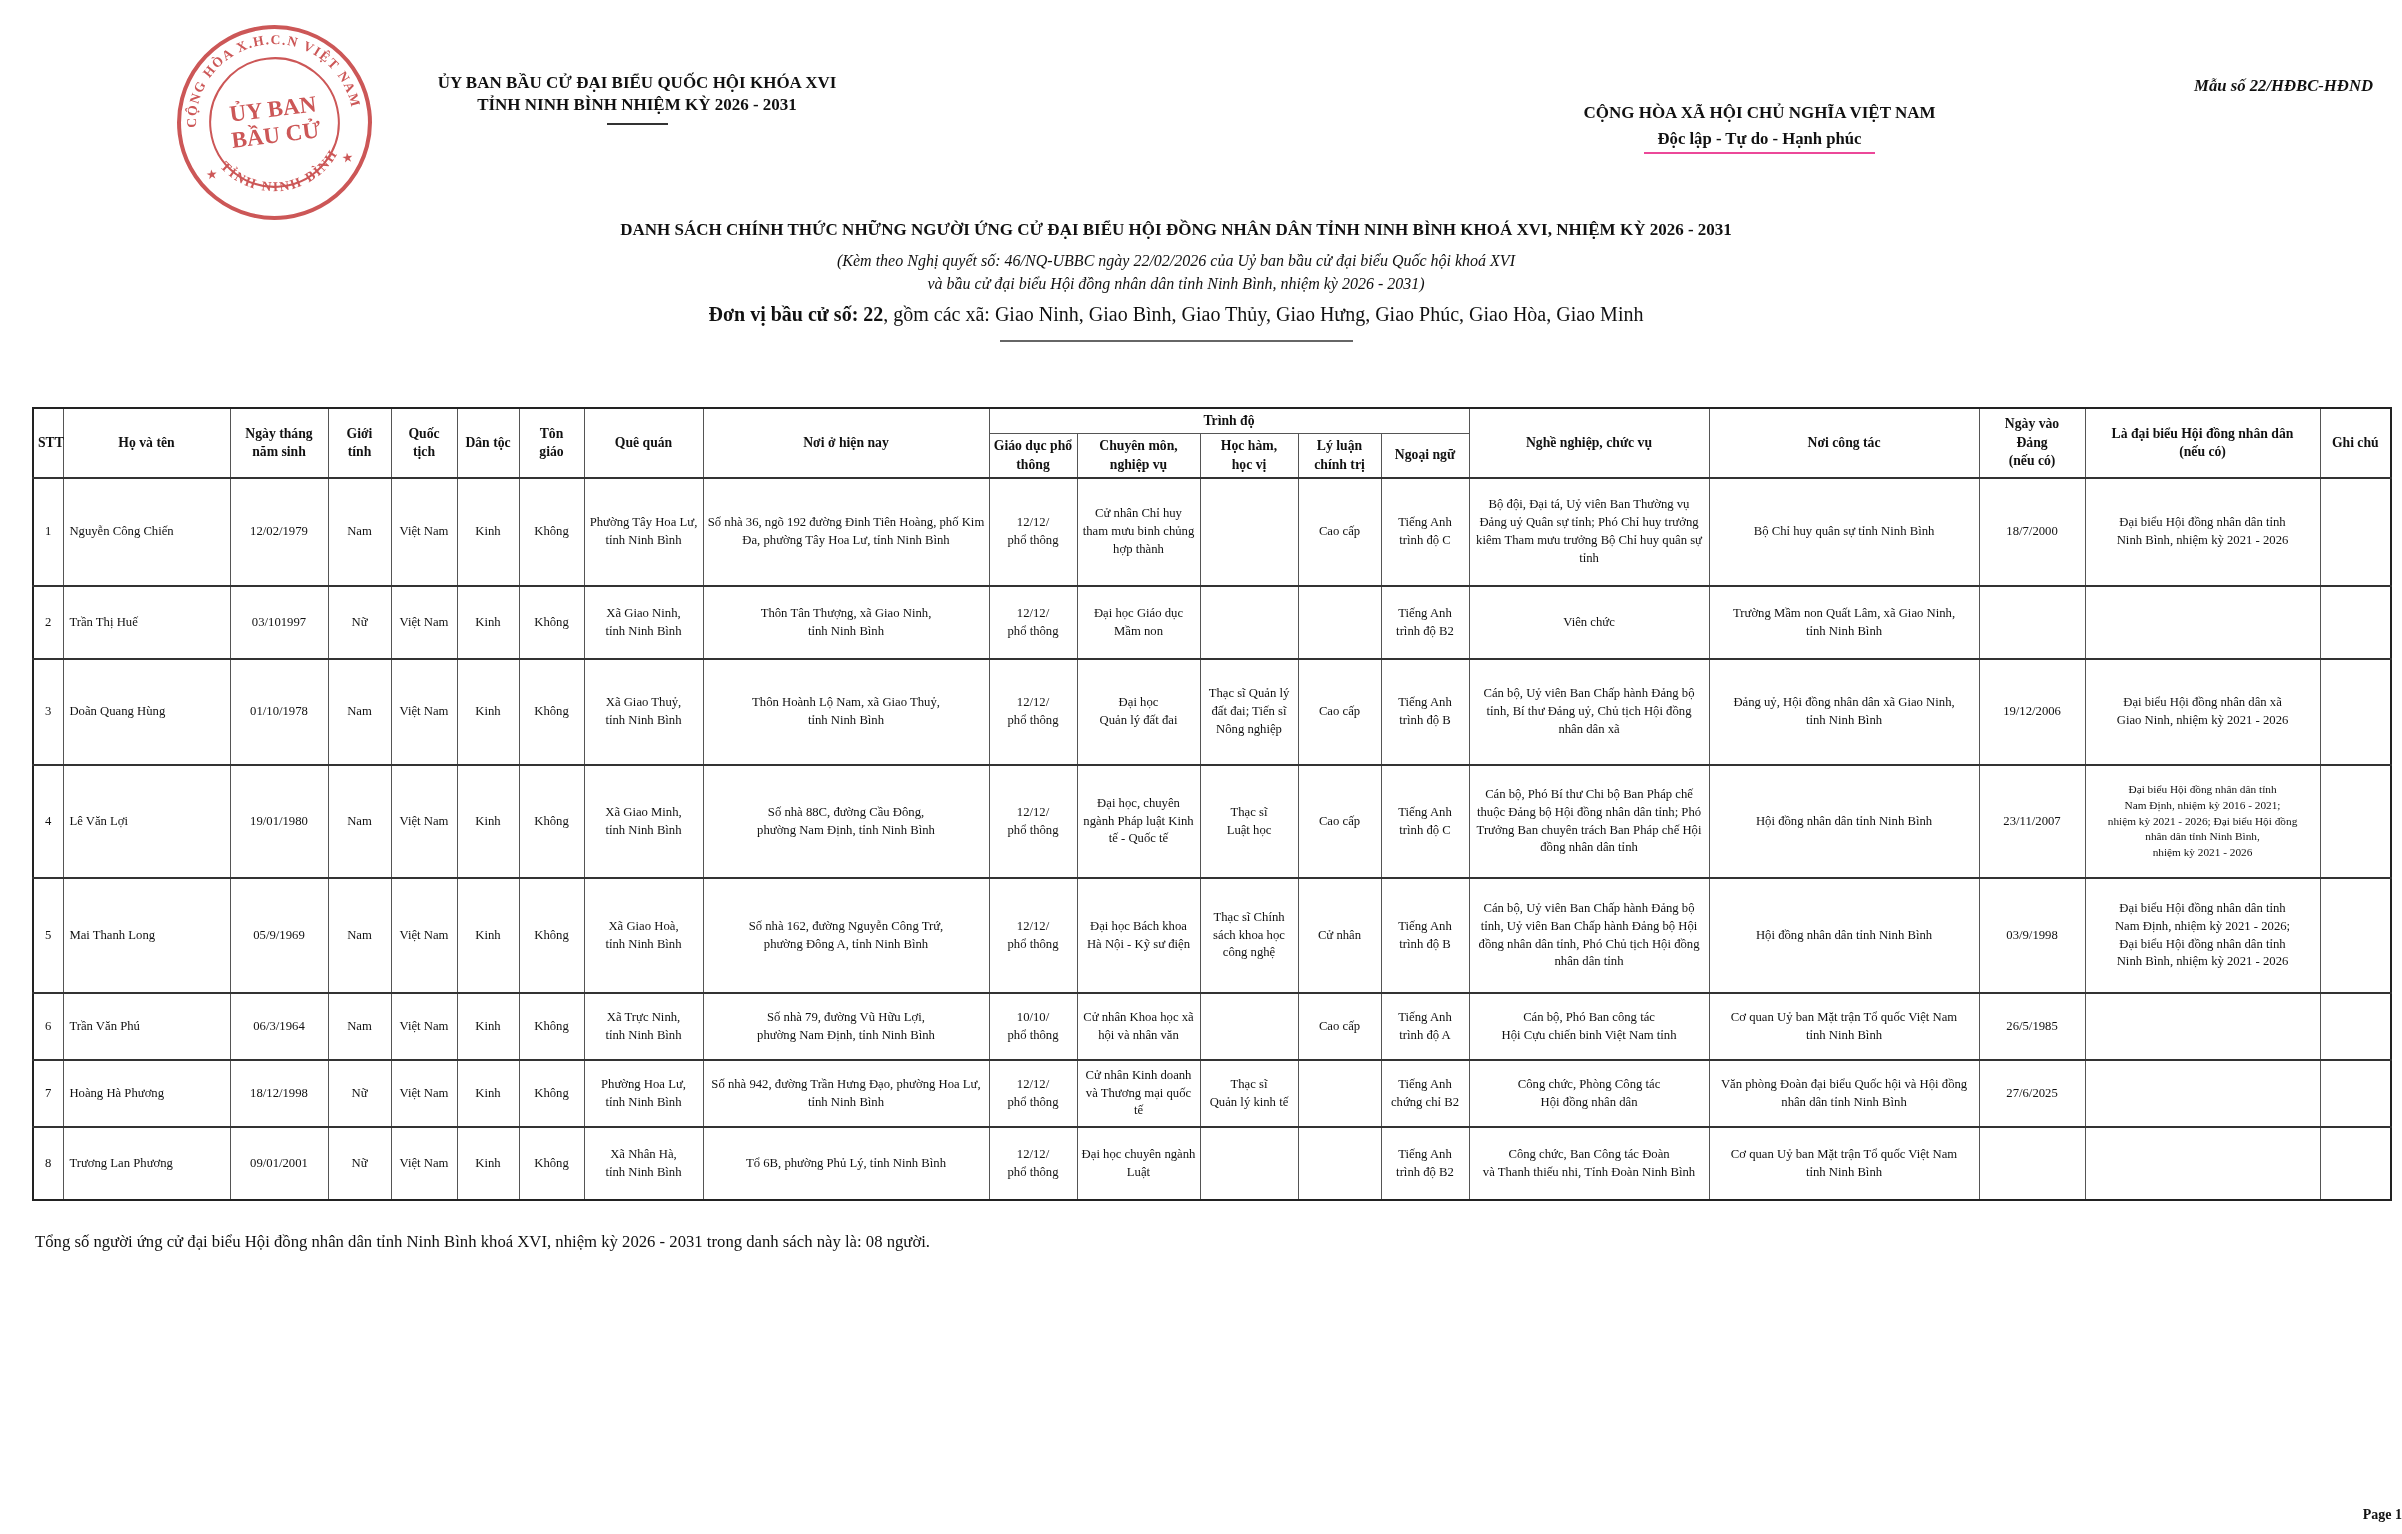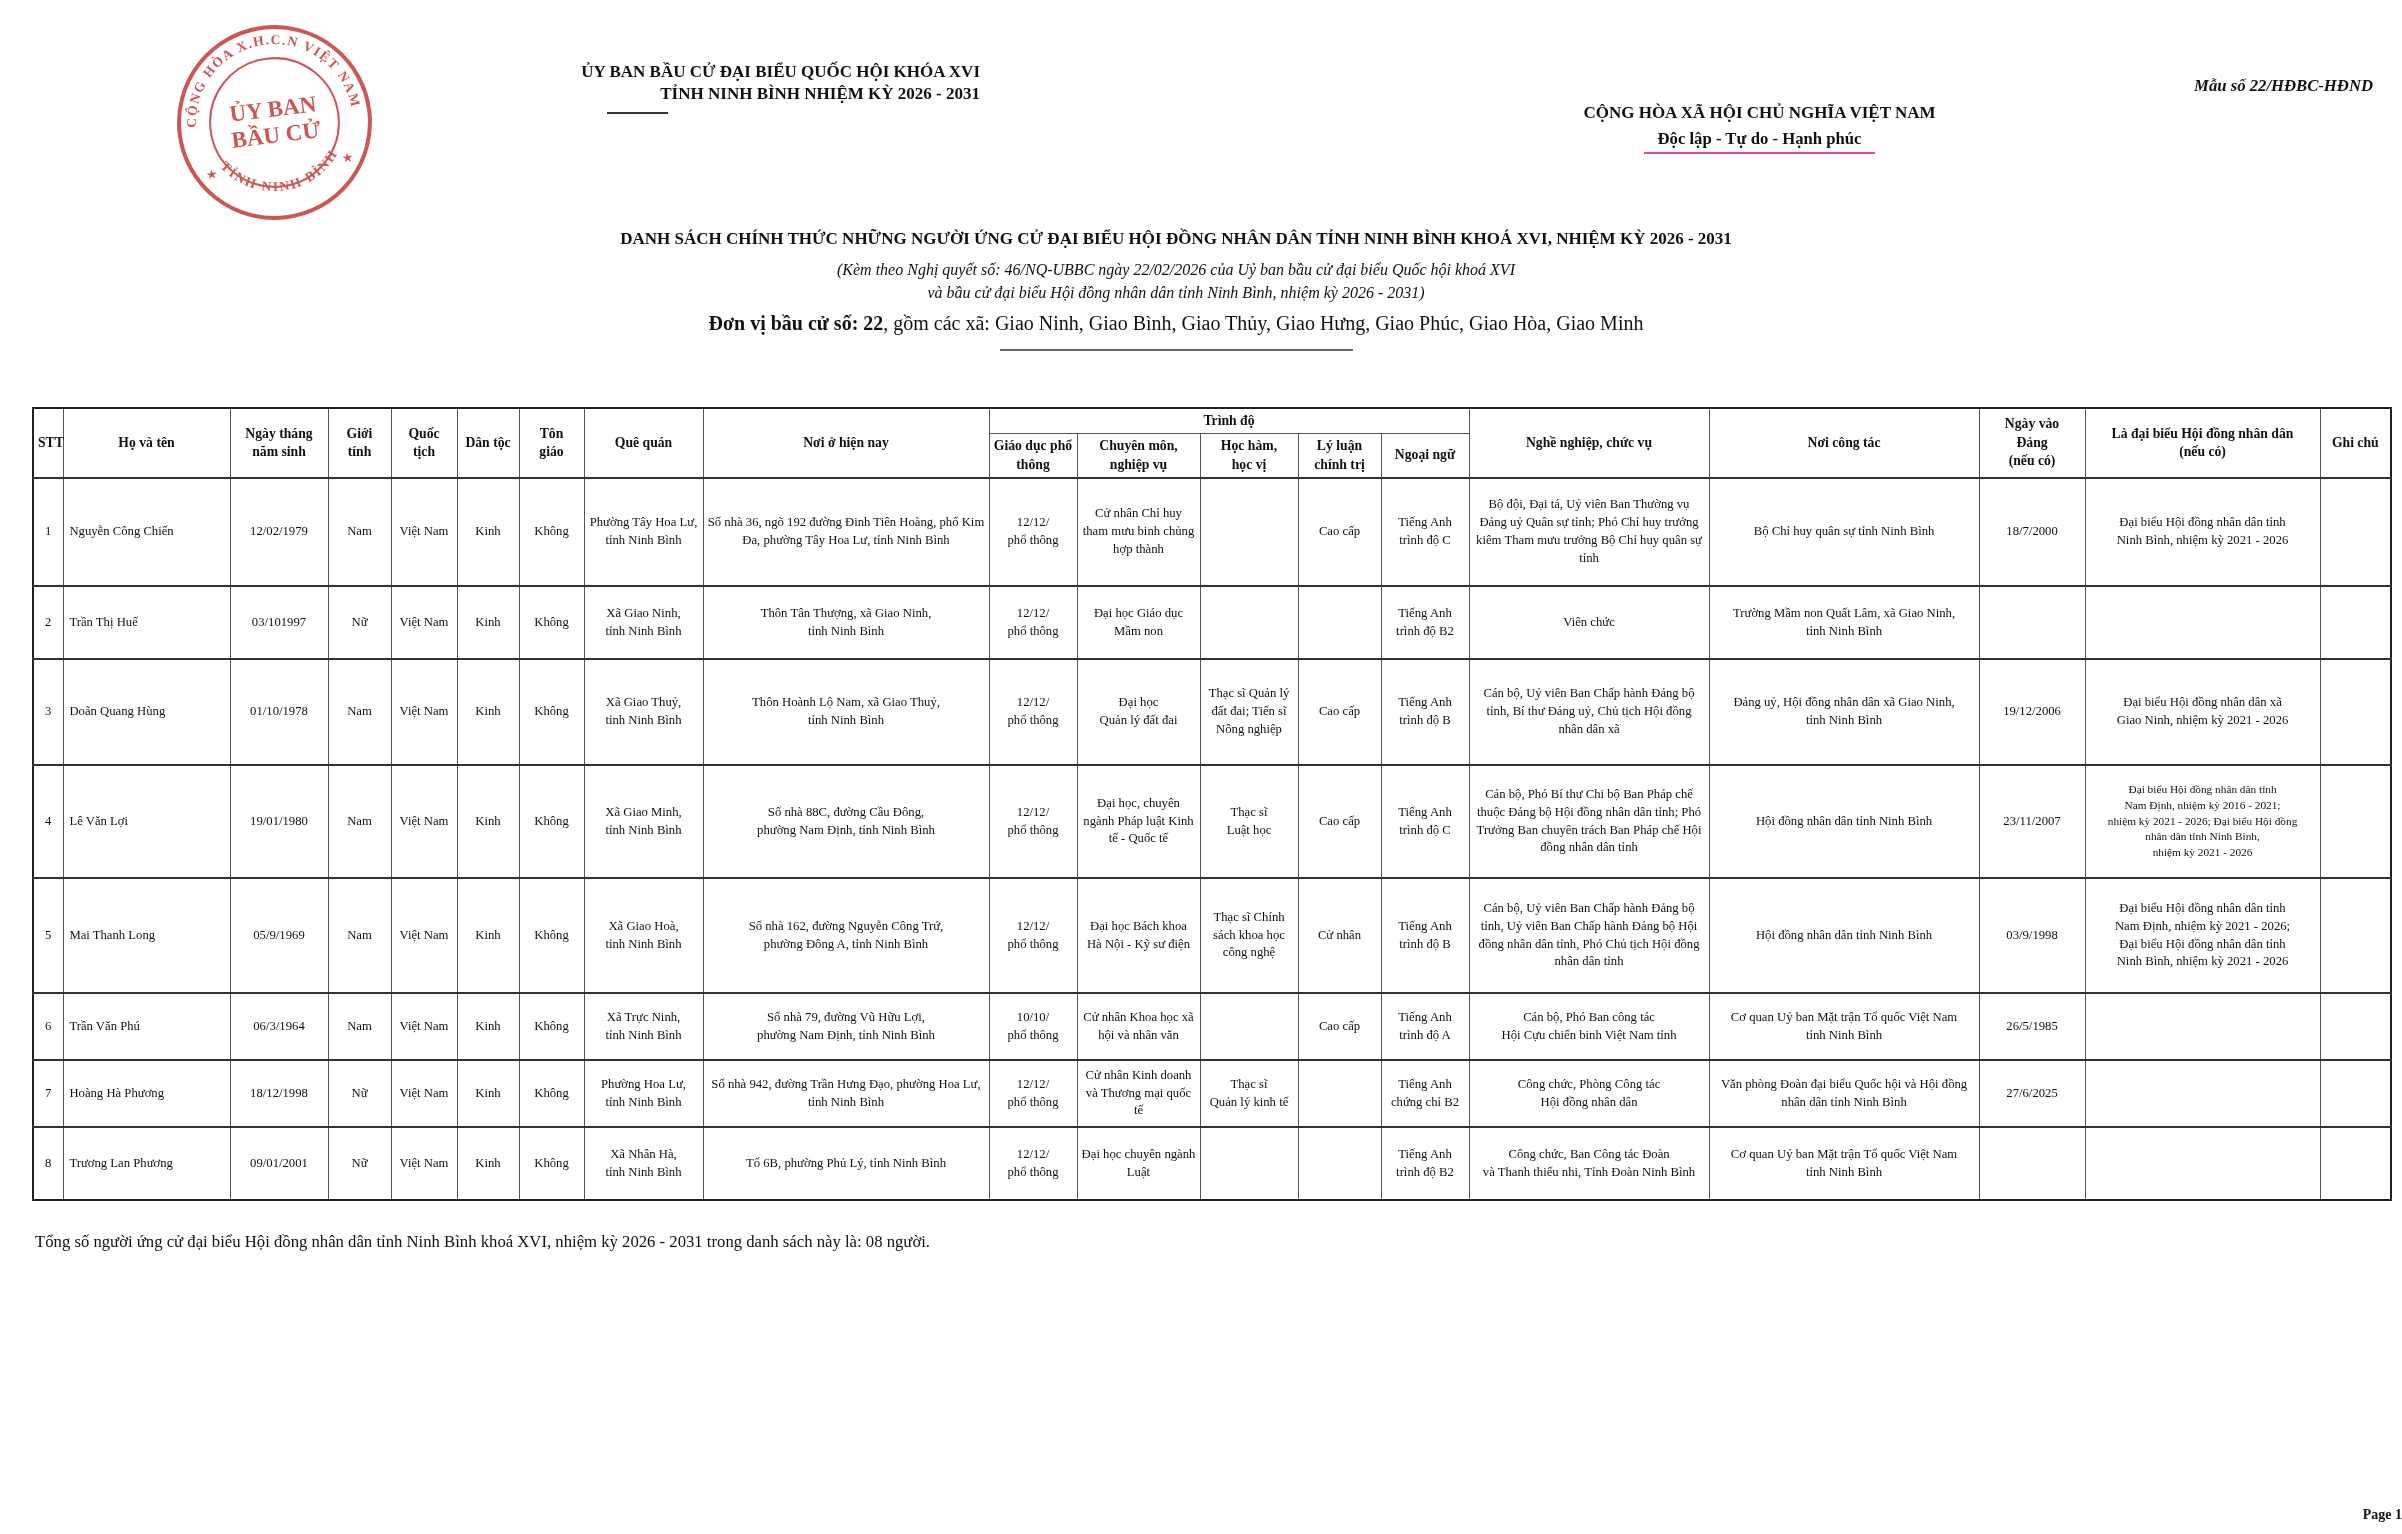--- a/index.html
+++ b/index.html
@@ -5,32 +5,32 @@
   * { margin:0; padding:0; box-sizing:border-box; }
   html,body { background:#ffffff; }
   body {
     width:2402px; height:1535px; position:relative;
     font-family:"Liberation Serif", serif; color:#111;
   }
   .page { position:absolute; inset:0; }
 
   
   .stamp-wrap { position:absolute; left:174px; top:21.6px; width:201px; height:201px; z-index:1; opacity:.88; transform:rotate(-7deg); }
-  .org-block { position:absolute; left:294px; top:61px; width:686px; text-align:right; z-index:2; }
+  .org-block { position:absolute; left:294px; top:72px; width:686px; text-align:center; z-index:2; }
   .org-line { font-weight:bold; font-size:17px; line-height:1.32; }
   .org-underline { width:61px; height:0; border-bottom:2px solid #333; margin:5.9px auto 0 auto; }
 
   .form-no { position:absolute; right:29px; top:76px; font-size:16.7px; font-style:italic; font-weight:bold; z-index:2;margin-left:36px; }
 
   .nat-block { position:absolute; left:1539px; top:103px; width:441px; text-align:center; z-index:2; }
   .nat-line1 { font-weight:bold; font-size:17px; }
   .nat-line2 { font-weight:bold; font-size:16.7px; margin-top:5.9px; display:inline-block; border-bottom:2px solid #ec4899; padding:0 13.7px 2.9px 13.7px; }
 
   
-  .title-block { position:absolute; left:333px; top:229px; width:1686px; text-align:center; z-index:2; }
+  .title-block { position:absolute; left:333px; top:220px; width:1686px; text-align:center; z-index:2; }
   .doc-title { font-weight:bold; font-size:17px; }
   .doc-sub { font-style:italic; font-size:16px; margin-top:8.8px; line-height:1.45; }
   .doc-unit { font-size:20px; margin-top:7.8px; }
   .doc-unit b { font-weight:bold; }
   .title-underline { width:353px; height:0; border-bottom:2px solid #666; margin:13.7px auto 0 auto; }
 
   
   .tbl-wrap { position:absolute; left:32px; top:407px; width:2358px; }
   table.main { border-collapse:collapse; table-layout:fixed; width:2356px; border:2px solid #222; }
   th, td { border:1px solid #555; vertical-align:middle; text-align:center; padding:2.9px 3.9px; }

